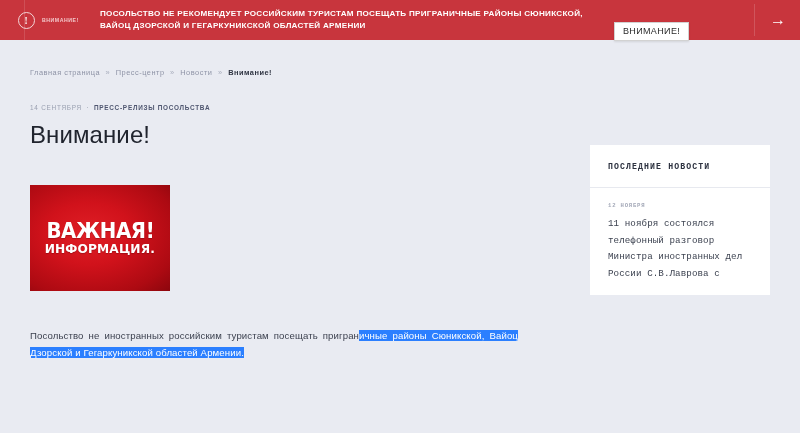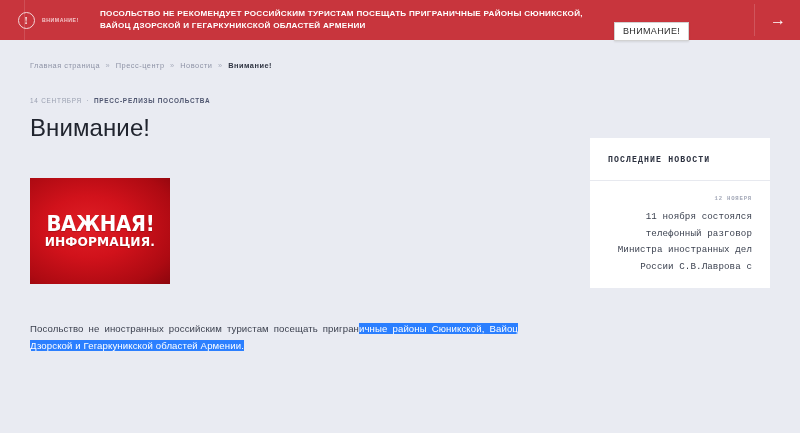--- a/index.html
+++ b/index.html
@@ -121,21 +121,21 @@
   
   .page {
     position: relative;
     width: 800px;
     height: 393px;
     background: #e9ebf2;
   }
 
   .content-wrap {
     width: 800px;
-    padding: 9px 30px;
+    padding: 16px 30px;
   }
 
   
   .breadcrumb {
     padding-top: 12px;
     font-size: 7.4px;
     letter-spacing: 0.5px;
     color: #8e93a6;
     white-space: nowrap;
   }
@@ -248,21 +248,21 @@
     font-weight: 700;
     color: #2d3240;
     white-space: nowrap;
   }
 
   .news-item {
     padding: 14px 18px 13px 18px;
     border-bottom: 1px solid #eef0f4;
     cursor: pointer;
   }
-  .news-item:last-child { border-bottom: none; text-align: right; }
+  .news-item:last-child { border-bottom: none; }
 
   .news-date {
     font-size: 5.6px;
     letter-spacing: 0.8px;
     color: #a4a9b8;
     font-weight: 700;
     margin-bottom: 7px;
     white-space: nowrap;
   }
 

